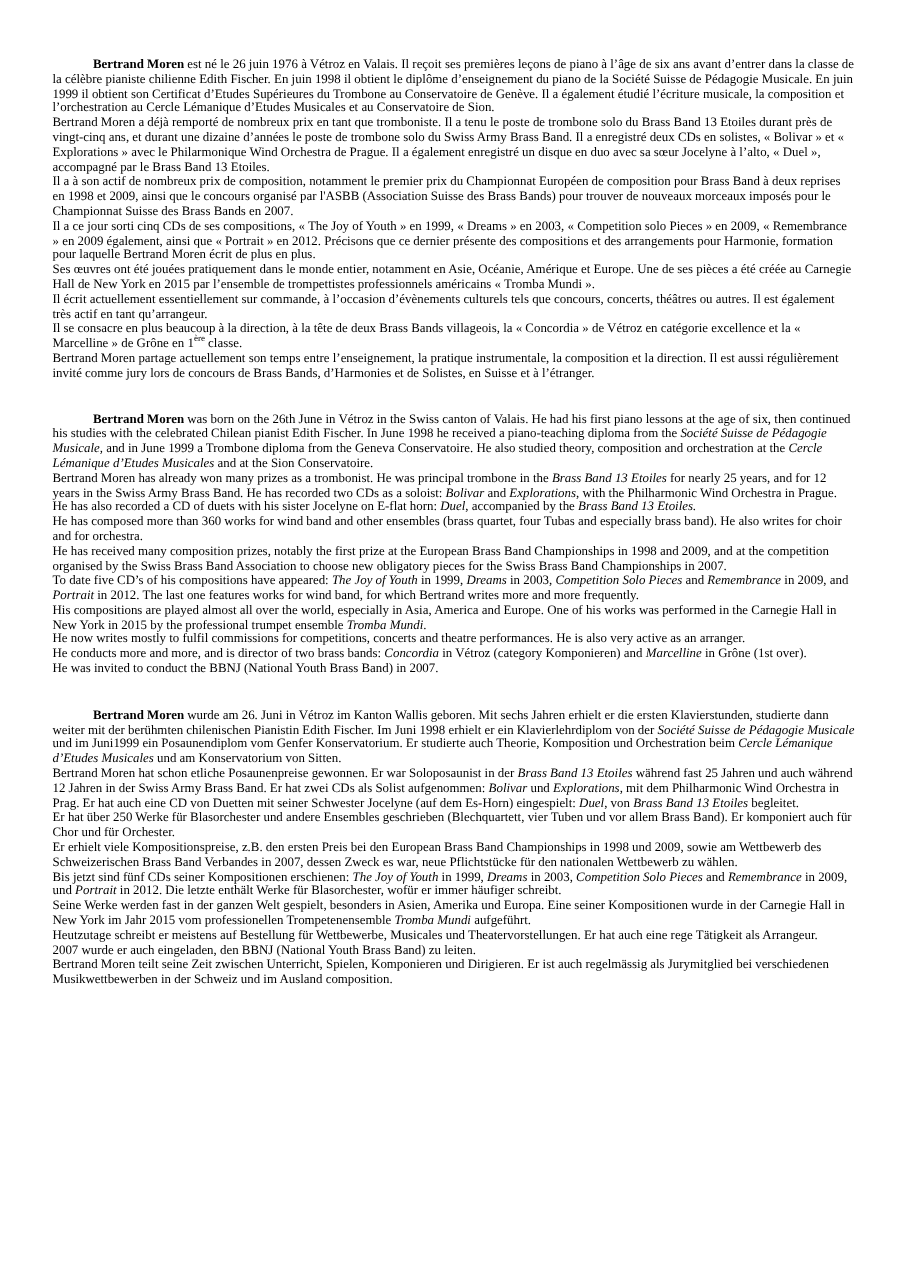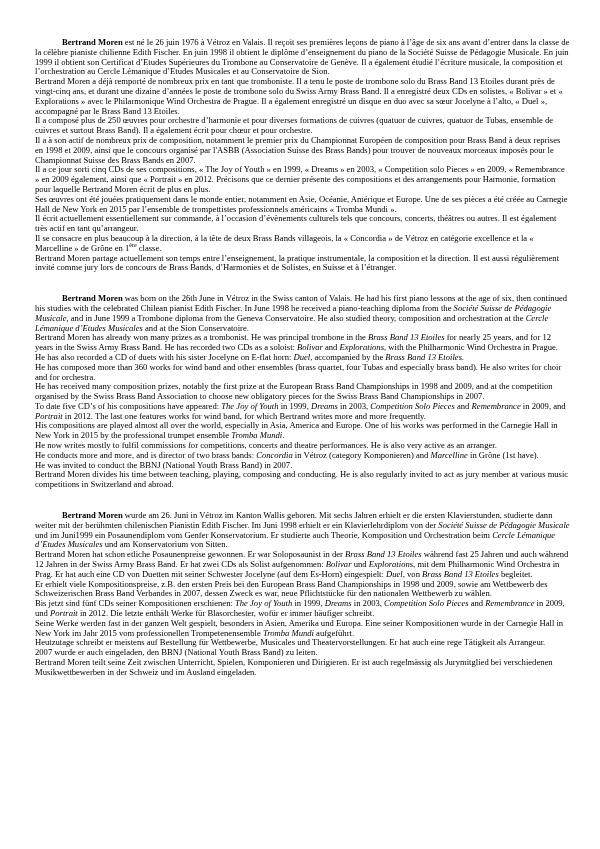--- a/index.html
+++ b/index.html
@@ -25,44 +25,43 @@
   sup { font-size: 6px; line-height: 0; vertical-align: super; }
 </style>
 </head>
 <body>
 
 <div class="page">
   <div id="sections">
       <div class="section">
         <p><span class="b">Bertrand Moren</span><span> est né le 26 juin 1976 à Vétroz en Valais. Il reçoit ses premières leçons de piano à l’âge de six ans avant d’entrer dans la classe de la célèbre pianiste chilienne Edith Fischer. En juin 1998 il obtient le diplôme d’enseignement du piano de la Société Suisse de Pédagogie Musicale. En juin 1999 il obtient son Certificat d’Etudes Supérieures du Trombone au Conservatoire de Genève. Il a également étudié l’écriture musicale, la composition et l’orchestration au Cercle Lémanique d’Etudes Musicales et au Conservatoire de Sion.</span></p>
         <p><span>Bertrand Moren a déjà remporté de nombreux prix en tant que tromboniste. Il a tenu le poste de trombone solo du Brass Band 13 Etoiles durant près de vingt-cinq ans, et durant une dizaine d’années le poste de trombone solo du Swiss Army Brass Band. Il a enregistré deux CDs en solistes, « Bolivar » et « Explorations » avec le Philarmonique Wind Orchestra de Prague. Il a également enregistré un disque en duo avec sa sœur Jocelyne à l’alto, « Duel », accompagné par le Brass Band 13 Etoiles.</span></p>
-        <p><span>Il a composé plus de 250 œuvres pour orchestre d’harmonie et pour diverses formations de cuivres (quatuor de cuivres, quatuor de Tubas, ensemble de cuivres et surtout Brass Band). Il a également écrit pour chœur et pour orchestre.</span></p>
         <p><span>Il a à son actif de nombreux prix de composition, notamment le premier prix du Championnat Européen de composition pour Brass Band à deux reprises en 1998 et 2009, ainsi que le concours organisé par l'ASBB (Association Suisse des Brass Bands) pour trouver de nouveaux morceaux imposés pour le Championnat Suisse des Brass Bands en 2007.</span></p>
         <p><span>Il a ce jour sorti cinq CDs de ses compositions, « The Joy of Youth » en 1999, « Dreams » en 2003, « Competition solo Pieces » en 2009, « Remembrance » en 2009 également, ainsi que « Portrait » en 2012. Précisons que ce dernier présente des compositions et des arrangements pour Harmonie, formation pour laquelle Bertrand Moren écrit de plus en plus.</span></p>
         <p><span>Ses œuvres ont été jouées pratiquement dans le monde entier, notamment en Asie, Océanie, Amérique et Europe. Une de ses pièces a été créée au Carnegie Hall de New York en 2015 par l’ensemble de trompettistes professionnels américains « Tromba Mundi ».</span></p>
         <p><span>Il écrit actuellement essentiellement sur commande, à l’occasion d’évènements culturels tels que concours, concerts, théâtres ou autres. Il est également très actif en tant qu’arrangeur.</span></p>
         <p><span>Il se consacre en plus beaucoup à la direction, à la tête de deux Brass Bands villageois, la « Concordia » de Vétroz en catégorie excellence et la « Marcelline » de Grône en 1</span><sup>ère</sup><span> classe.</span></p>
         <p><span>Bertrand Moren partage actuellement son temps entre l’enseignement, la pratique instrumentale, la composition et la direction. Il est aussi régulièrement invité comme jury lors de concours de Brass Bands, d’Harmonies et de Solistes, en Suisse et à l’étranger.</span></p>
       </div>
       <div class="section">
         <p><span class="b">Bertrand Moren</span><span> was born on the 26th June in Vétroz in the Swiss canton of Valais. He had his first piano lessons at the age of six, then continued his studies with the celebrated Chilean pianist Edith Fischer. In June 1998 he received a piano-teaching diploma from the </span><span class="i">Société Suisse de Pédagogie Musicale,</span><span> and in June 1999 a Trombone diploma from the Geneva Conservatoire. He also studied theory, composition and orchestration at the </span><span class="i">Cercle Lémanique d’Etudes Musicales</span><span> and at the Sion Conservatoire.</span></p>
         <p><span>Bertrand Moren has already won many prizes as a trombonist. He was principal trombone in the </span><span class="i">Brass Band 13 Etoiles</span><span> for nearly 25 years, and for 12 years in the Swiss Army Brass Band. He has recorded two CDs as a soloist: </span><span class="i">Bolivar</span><span> and </span><span class="i">Explorations</span><span>, with the Philharmonic Wind Orchestra in Prague. He has also recorded a CD of duets with his sister Jocelyne on E-flat horn: </span><span class="i">Duel</span><span>, accompanied by the </span><span class="i">Brass Band 13 Etoiles.</span></p>
         <p><span>He has composed more than 360 works for wind band and other ensembles (brass quartet, four Tubas and especially brass band). He also writes for choir and for orchestra.</span></p>
         <p><span>He has received many composition prizes, notably the first prize at the European Brass Band Championships in 1998 and 2009, and at the competition organised by the Swiss Brass Band Association to choose new obligatory pieces for the Swiss Brass Band Championships in 2007.</span></p>
         <p><span>To date five CD’s of his compositions have appeared: </span><span class="i">The Joy of Youth</span><span> in 1999, </span><span class="i">Dreams</span><span> in 2003, </span><span class="i">Competition Solo Pieces</span><span> and </span><span class="i">Remembrance</span><span> in 2009, and </span><span class="i">Portrait</span><span> in 2012. The last one features works for wind band, for which Bertrand writes more and more frequently.</span></p>
         <p><span>His compositions are played almost all over the world, especially in Asia, America and Europe. One of his works was performed in the Carnegie Hall in New York in 2015 by the professional trumpet ensemble </span><span class="i">Tromba Mundi</span><span>.</span></p>
         <p><span>He now writes mostly to fulfil commissions for competitions, concerts and theatre performances. He is also very active as an arranger.</span></p>
-        <p><span>He conducts more and more, and is director of two brass bands: </span><span class="i">Concordia</span><span> in Vétroz (category Komponieren) and </span><span class="i">Marcelline</span><span> in Grône (1st have).</span></p>
+        <p><span>He conducts more and more, and is director of two brass bands: </span><span class="i">Concordia</span><span> in Vétroz (category Komponieren) and </span><span class="i">Marcelline</span><span> in Grône (1st over).</span></p>
         <p><span>He was invited to conduct the BBNJ (National Youth Brass Band) in 2007.</span></p>
-        <p><span>Bertrand Moren divides his time between teaching, playing, composing and conducting. He is also regularly invited to act as jury member at various music competitions in Switzerland and abroad.</span></p>
       </div>
       <div class="section">
         <p><span class="b">Bertrand Moren</span><span> wurde am 26. Juni in Vétroz im Kanton Wallis geboren. Mit sechs Jahren erhielt er die ersten Klavierstunden, studierte dann weiter mit der berühmten chilenischen Pianistin Edith Fischer. Im Juni 1998 erhielt er ein Klavierlehrdiplom von der </span><span class="i">Société Suisse de Pédagogie Musicale</span><span> und im Juni1999 ein Posaunendiplom vom Genfer Konservatorium. Er studierte auch Theorie, Komposition und Orchestration beim </span><span class="i">Cercle Lémanique d’Etudes Musicales</span><span> und am Konservatorium von Sitten.</span></p>
         <p><span>Bertrand Moren hat schon etliche Posaunenpreise gewonnen. Er war Soloposaunist in der </span><span class="i">Brass Band 13 Etoiles</span><span> während fast 25 Jahren und auch während 12 Jahren in der Swiss Army Brass Band. Er hat zwei CDs als Solist aufgenommen: </span><span class="i">Bolivar</span><span> und </span><span class="i">Explorations</span><span>, mit dem Philharmonic Wind Orchestra in Prag. Er hat auch eine CD von Duetten mit seiner Schwester Jocelyne (auf dem Es-Horn) eingespielt: </span><span class="i">Duel</span><span>, von </span><span class="i">Brass Band 13 Etoiles</span><span> begleitet.</span></p>
+        <p><span>Er hat über 250 Werke für Blasorchester und andere Ensembles geschrieben (Blechquartett, vier Tuben und vor allem Brass Band). Er komponiert auch für Chor und für Orchester.</span></p>
         <p><span>Er erhielt viele Kompositionspreise, z.B. den ersten Preis bei den European Brass Band Championships in 1998 und 2009, sowie am Wettbewerb des Schweizerischen Brass Band Verbandes in 2007, dessen Zweck es war, neue Pflichtstücke für den nationalen Wettbewerb zu wählen.</span></p>
         <p><span>Bis jetzt sind fünf CDs seiner Kompositionen erschienen: </span><span class="i">The Joy of Youth</span><span> in 1999, </span><span class="i">Dreams</span><span> in 2003, </span><span class="i">Competition Solo Pieces</span><span> and </span><span class="i">Remembrance</span><span> in 2009, und </span><span class="i">Portrait</span><span> in 2012. Die letzte enthält Werke für Blasorchester, wofür er immer häufiger schreibt.</span></p>
         <p><span>Seine Werke werden fast in der ganzen Welt gespielt, besonders in Asien, Amerika und Europa. Eine seiner Kompositionen wurde in der Carnegie Hall in New York im Jahr 2015 vom professionellen Trompetenensemble </span><span class="i">Tromba Mundi</span><span> aufgeführt.</span></p>
         <p><span>Heutzutage schreibt er meistens auf Bestellung für Wettbewerbe, Musicales und Theatervorstellungen. Er hat auch eine rege Tätigkeit als Arrangeur.</span></p>
         <p><span>2007 wurde er auch eingeladen, den BBNJ (National Youth Brass Band) zu leiten.</span></p>
-        <p><span>Bertrand Moren teilt seine Zeit zwischen Unterricht, Spielen, Komponieren und Dirigieren. Er ist auch regelmässig als Jurymitglied bei verschiedenen Musikwettbewerben in der Schweiz und im Ausland eingeladen.</span></p>
+        <p><span>Bertrand Moren teilt seine Zeit zwischen Unterricht, Spielen, Komponieren und Dirigieren. Er ist auch regelmässig als Jurymitglied bei verschiedenen Musikwettbewerben in der Schweiz und im Ausland composition.</span></p>
       </div>
     </div>
 </div>
 
 </body></html>

